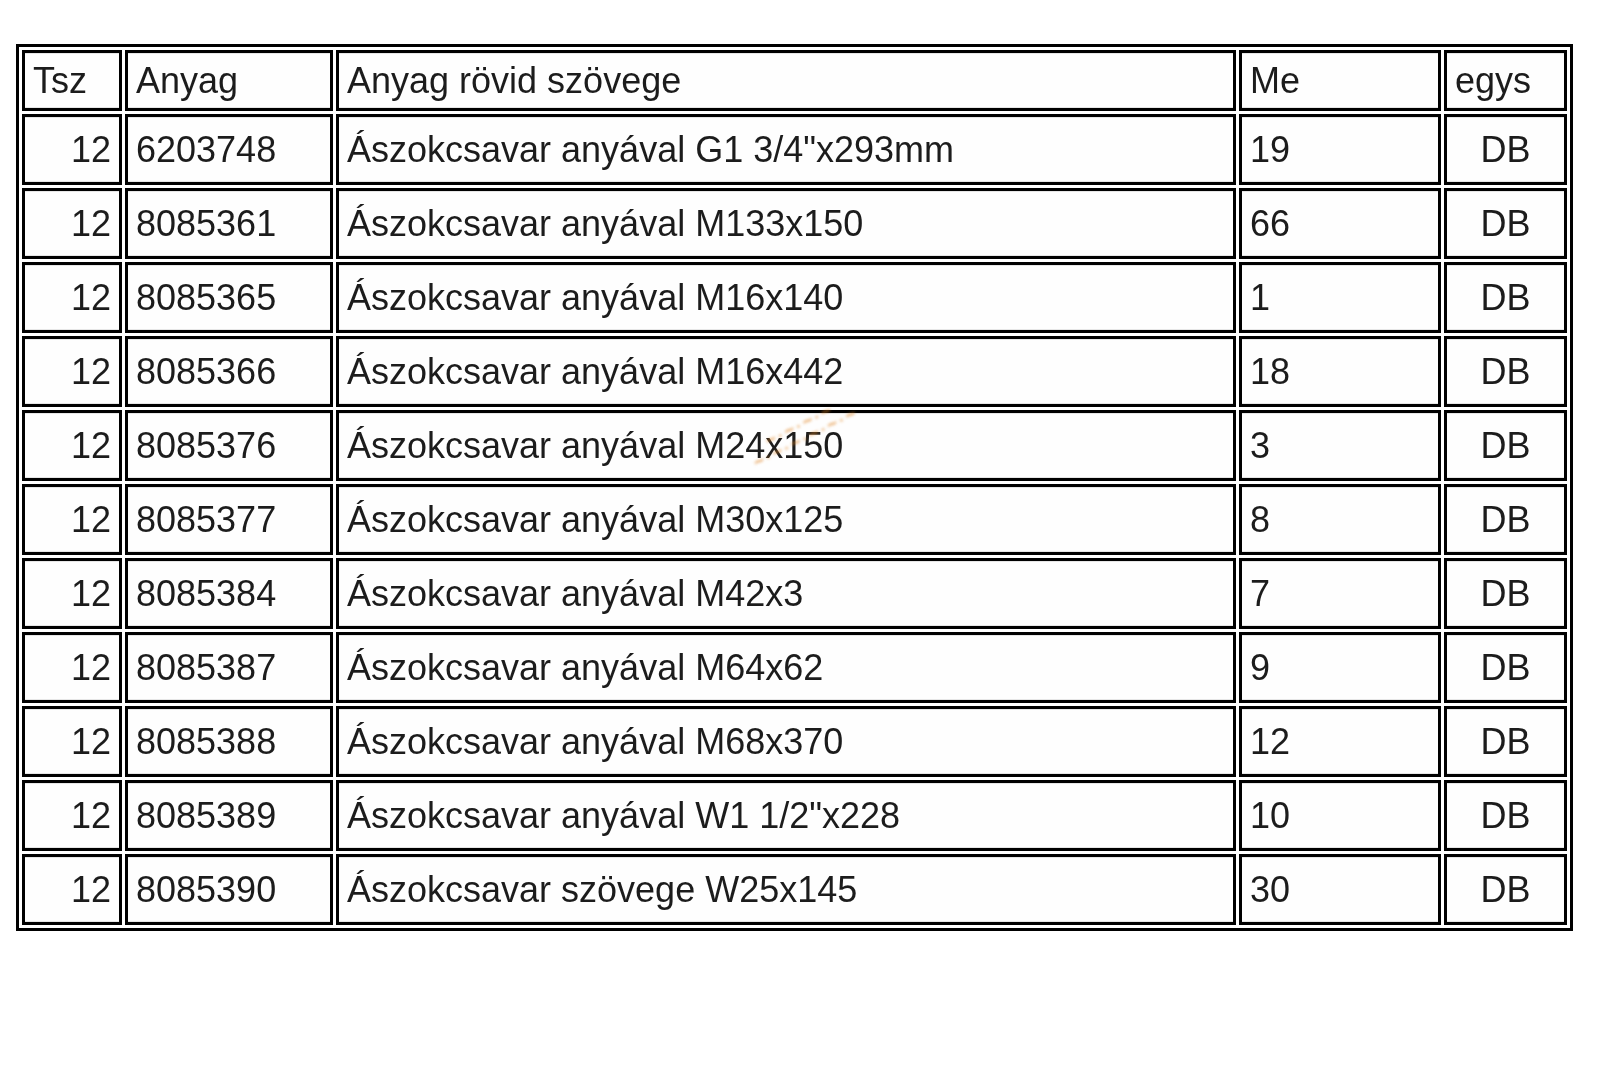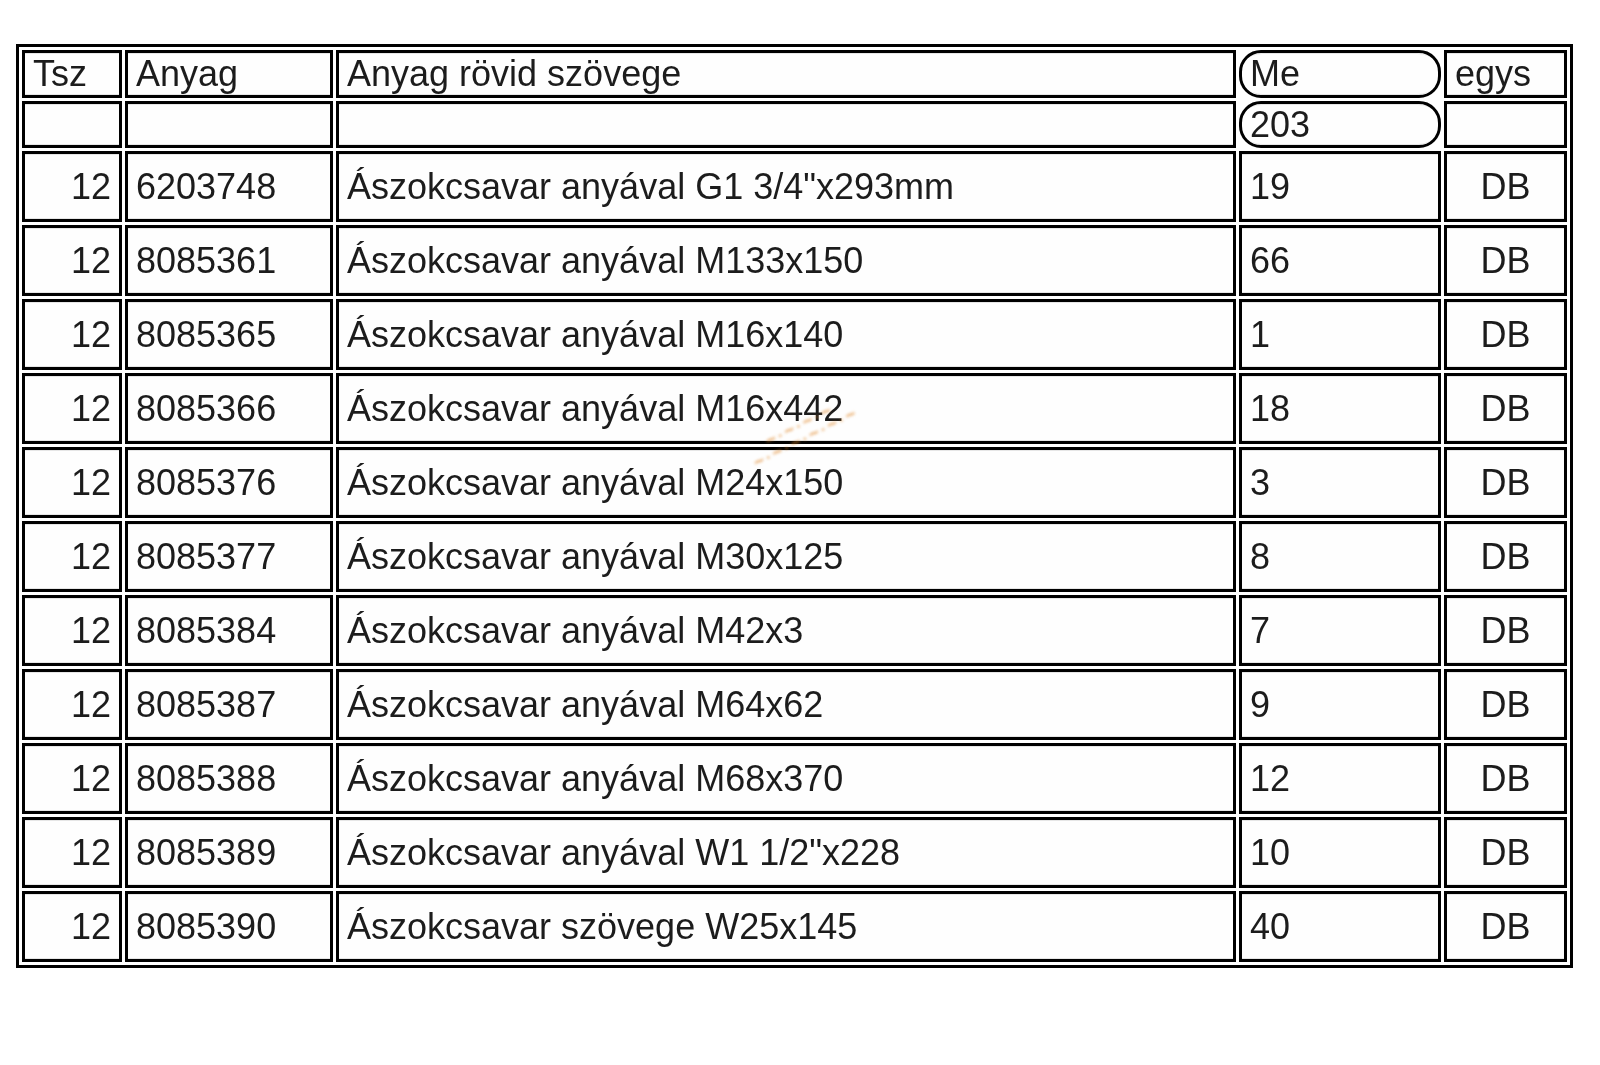--- a/index.html
+++ b/index.html
@@ -38,31 +38,31 @@
     font-weight: normal;
     line-height: 1.0;
     vertical-align: middle;
     padding: 0 8px;
     overflow: hidden;
     white-space: nowrap;
     
     box-shadow: inset 0 9px 0 -8px #e6e6e6, inset 0 -9px 0 -8px #e6e6e6;
   }
   table.grid th {
-    height: 48px;
+    height: 61px;
     text-align: left;
     margin-left: 16px;
   }
   tr.subheader td { height: 47px; }
   tr.datarow td { height: 71px; }
   .col-tsz  { text-align: right; padding-right: 6px; }
   .col-anyag{ text-align: left; }
   .col-desc { text-align: left; padding-left: 10px; }
   .col-me   { text-align: left; padding-right: 10px; }
-  .col-me.left { text-align: left; padding-left: 8px; border-radius: 22px; }
+  .col-me.left { text-align: left; padding-left: 8px; }
   .col-egys { text-align: center; }
   td.hl { background: var(--hl-c, #ffff00); }
   .watermark {
     position: absolute;
     left: 706px;
     top: 468px;
     width: 230px;
     transform: rotate(-27deg);
     transform-origin: left bottom;
     color: #e0821e;
@@ -90,27 +90,20 @@
         <col style="width:123px">
       </colgroup>
       <thead>
         <tr>
           <th class="col-tsz" style="text-align:left;">Tsz</th>
           <th class="col-anyag">Anyag</th>
           <th class="col-desc">Anyag rövid szövege</th>
           <th class="col-me left" style="text-align:left;">Me</th>
           <th class="col-egys">egys</th>
         </tr>
-        <tr class="subheader">
-          <td class="col-tsz"></td>
-          <td class="col-anyag"></td>
-          <td class="col-desc"></td>
-          <td class="col-me left">203</td>
-          <td class="col-egys"></td>
-        </tr>
       </thead>
       <tbody>
   <tr class="datarow">
     <td class="col-tsz">12</td>
     <td class="col-anyag">6203748</td>
     <td class="col-desc">Ászokcsavar anyával G1 3/4"x293mm</td>
     <td class="col-me">19</td>
     <td class="col-egys">DB</td>
   </tr>
 
@@ -183,21 +176,21 @@
     <td class="col-anyag">8085389</td>
     <td class="col-desc">Ászokcsavar anyával W1 1/2"x228</td>
     <td class="col-me">10</td>
     <td class="col-egys">DB</td>
   </tr>
 
   <tr class="datarow">
     <td class="col-tsz">12</td>
     <td class="col-anyag hl">8085390</td>
     <td class="col-desc">Ászokcsavar szövege W25x145</td>
-    <td class="col-me">40</td>
+    <td class="col-me">30</td>
     <td class="col-egys">DB</td>
   </tr>
 </tbody>
     </table>
   </div>
 
   <div class="watermark" style="color: rgb(224, 130, 30);">
     <div>~·~·~·~</div>
     <div>~·~·~·~·~·~</div>
   </div>

